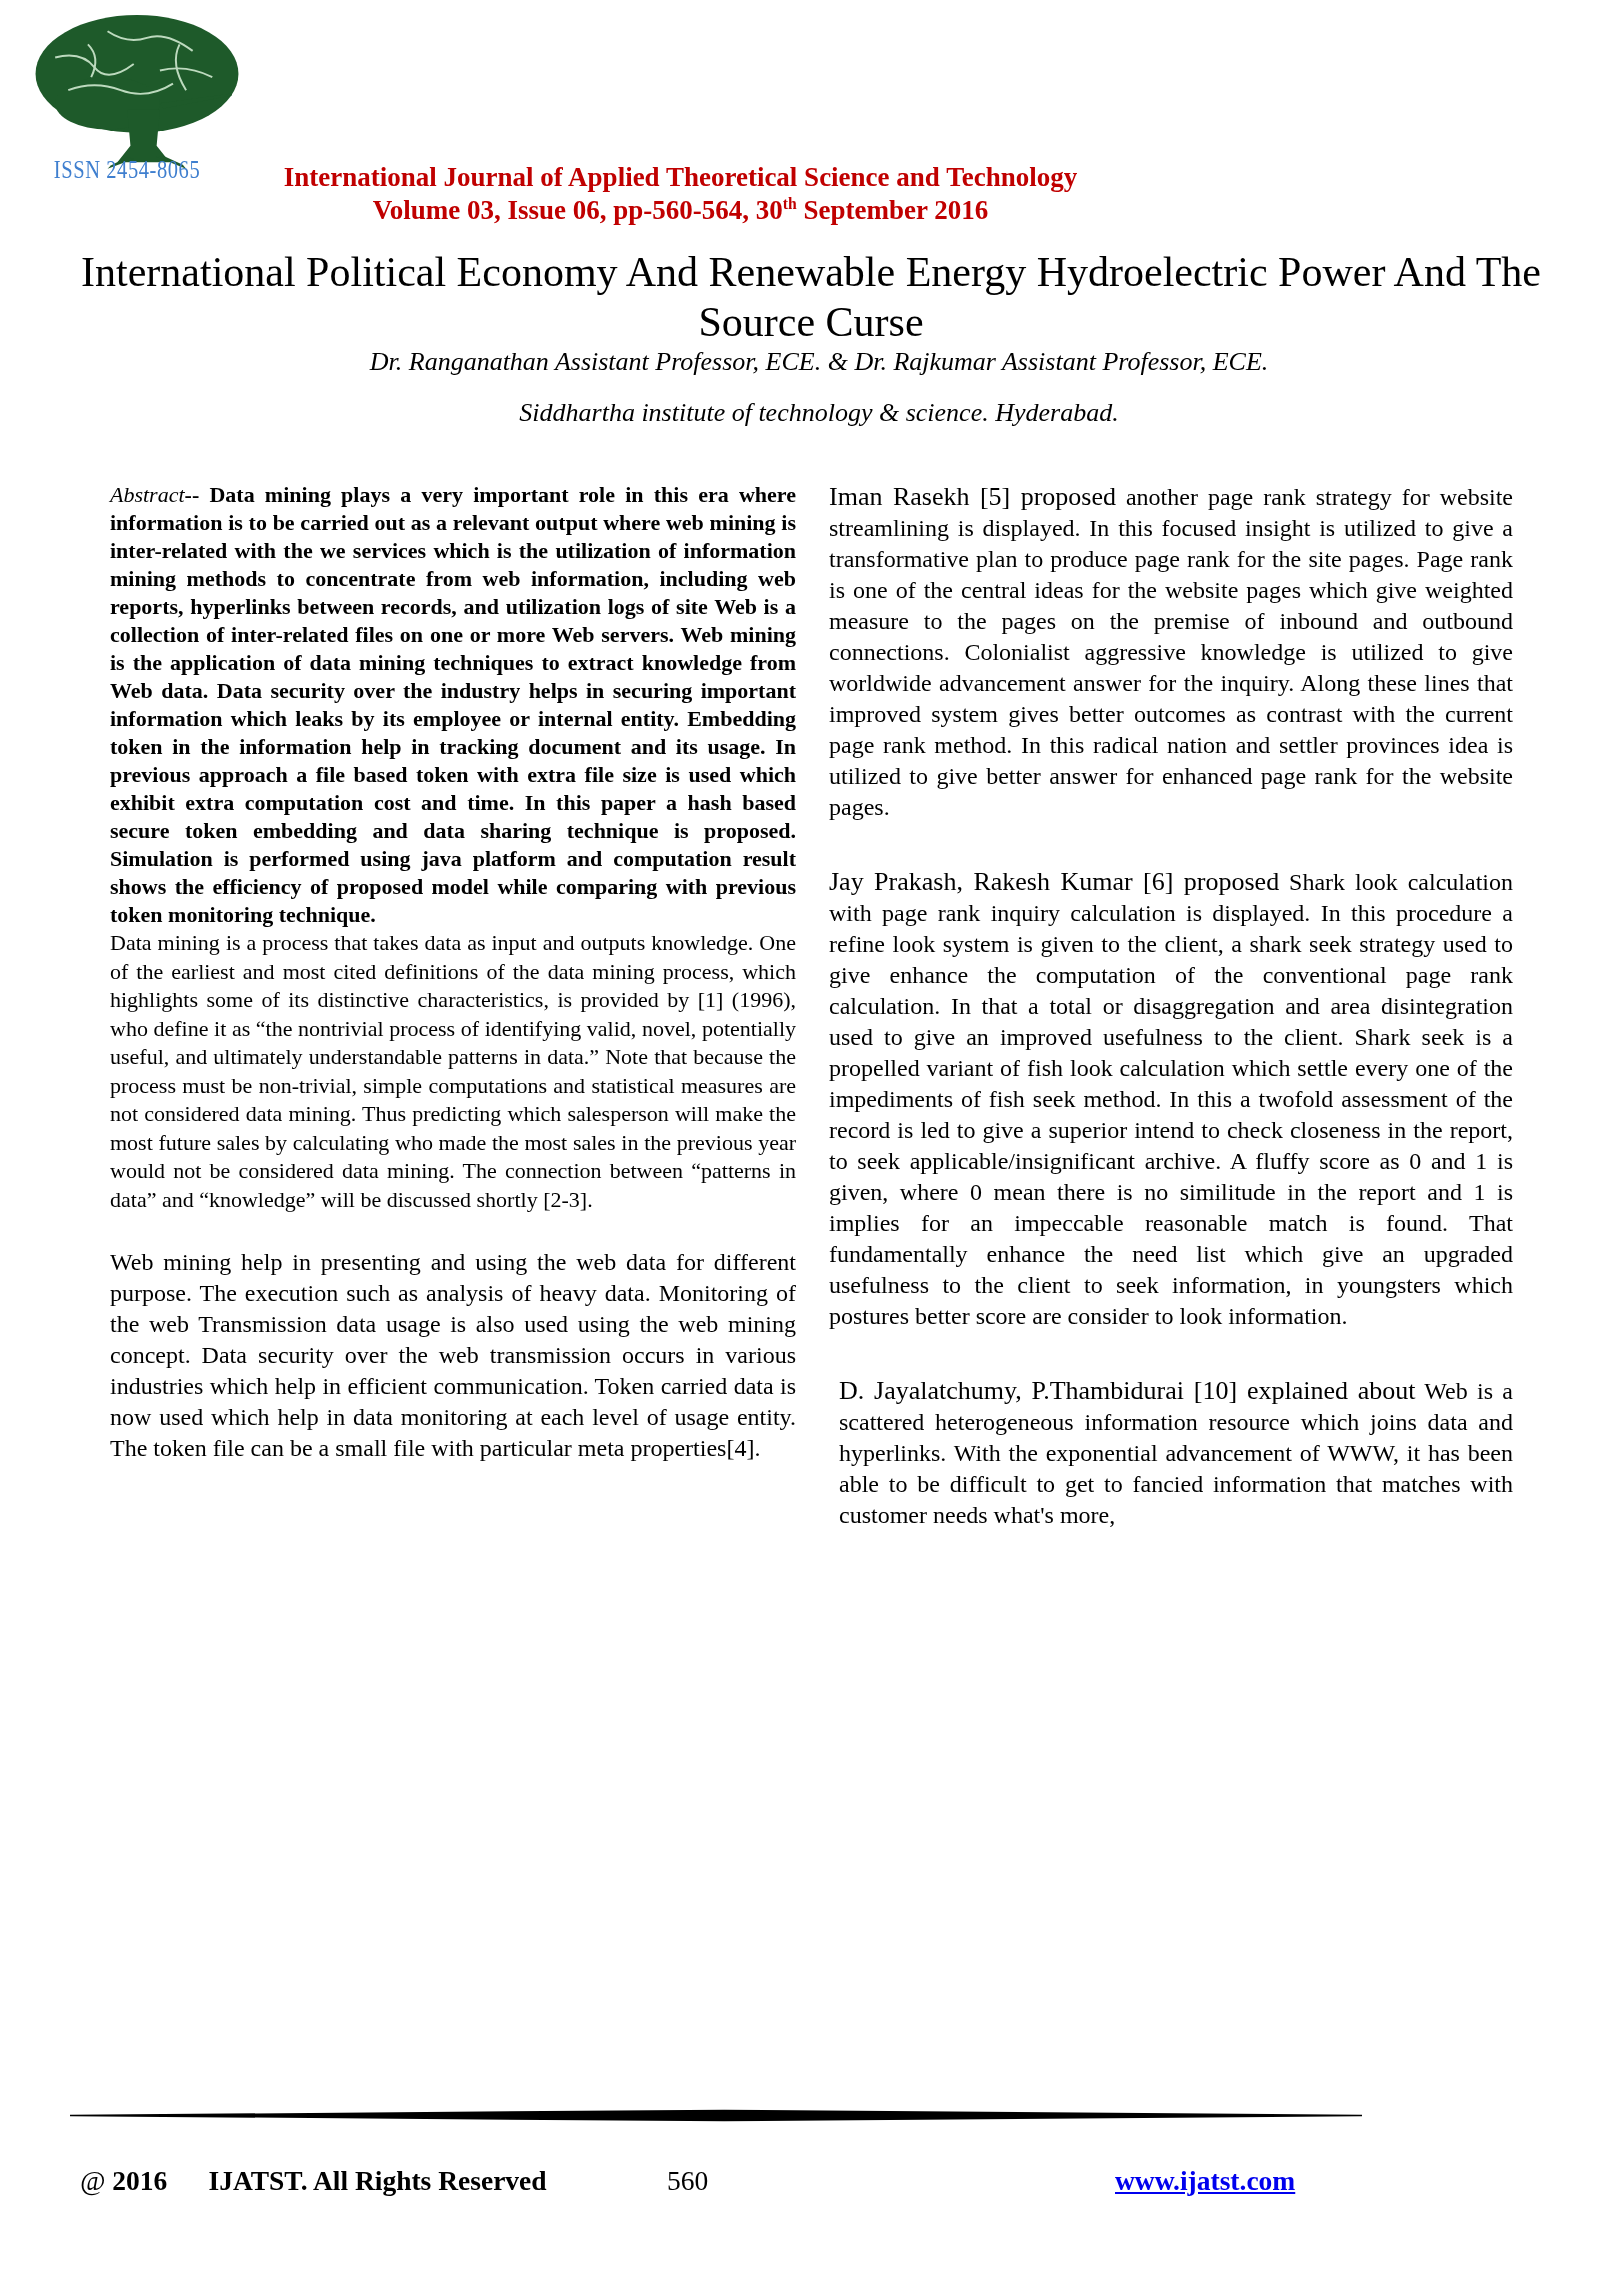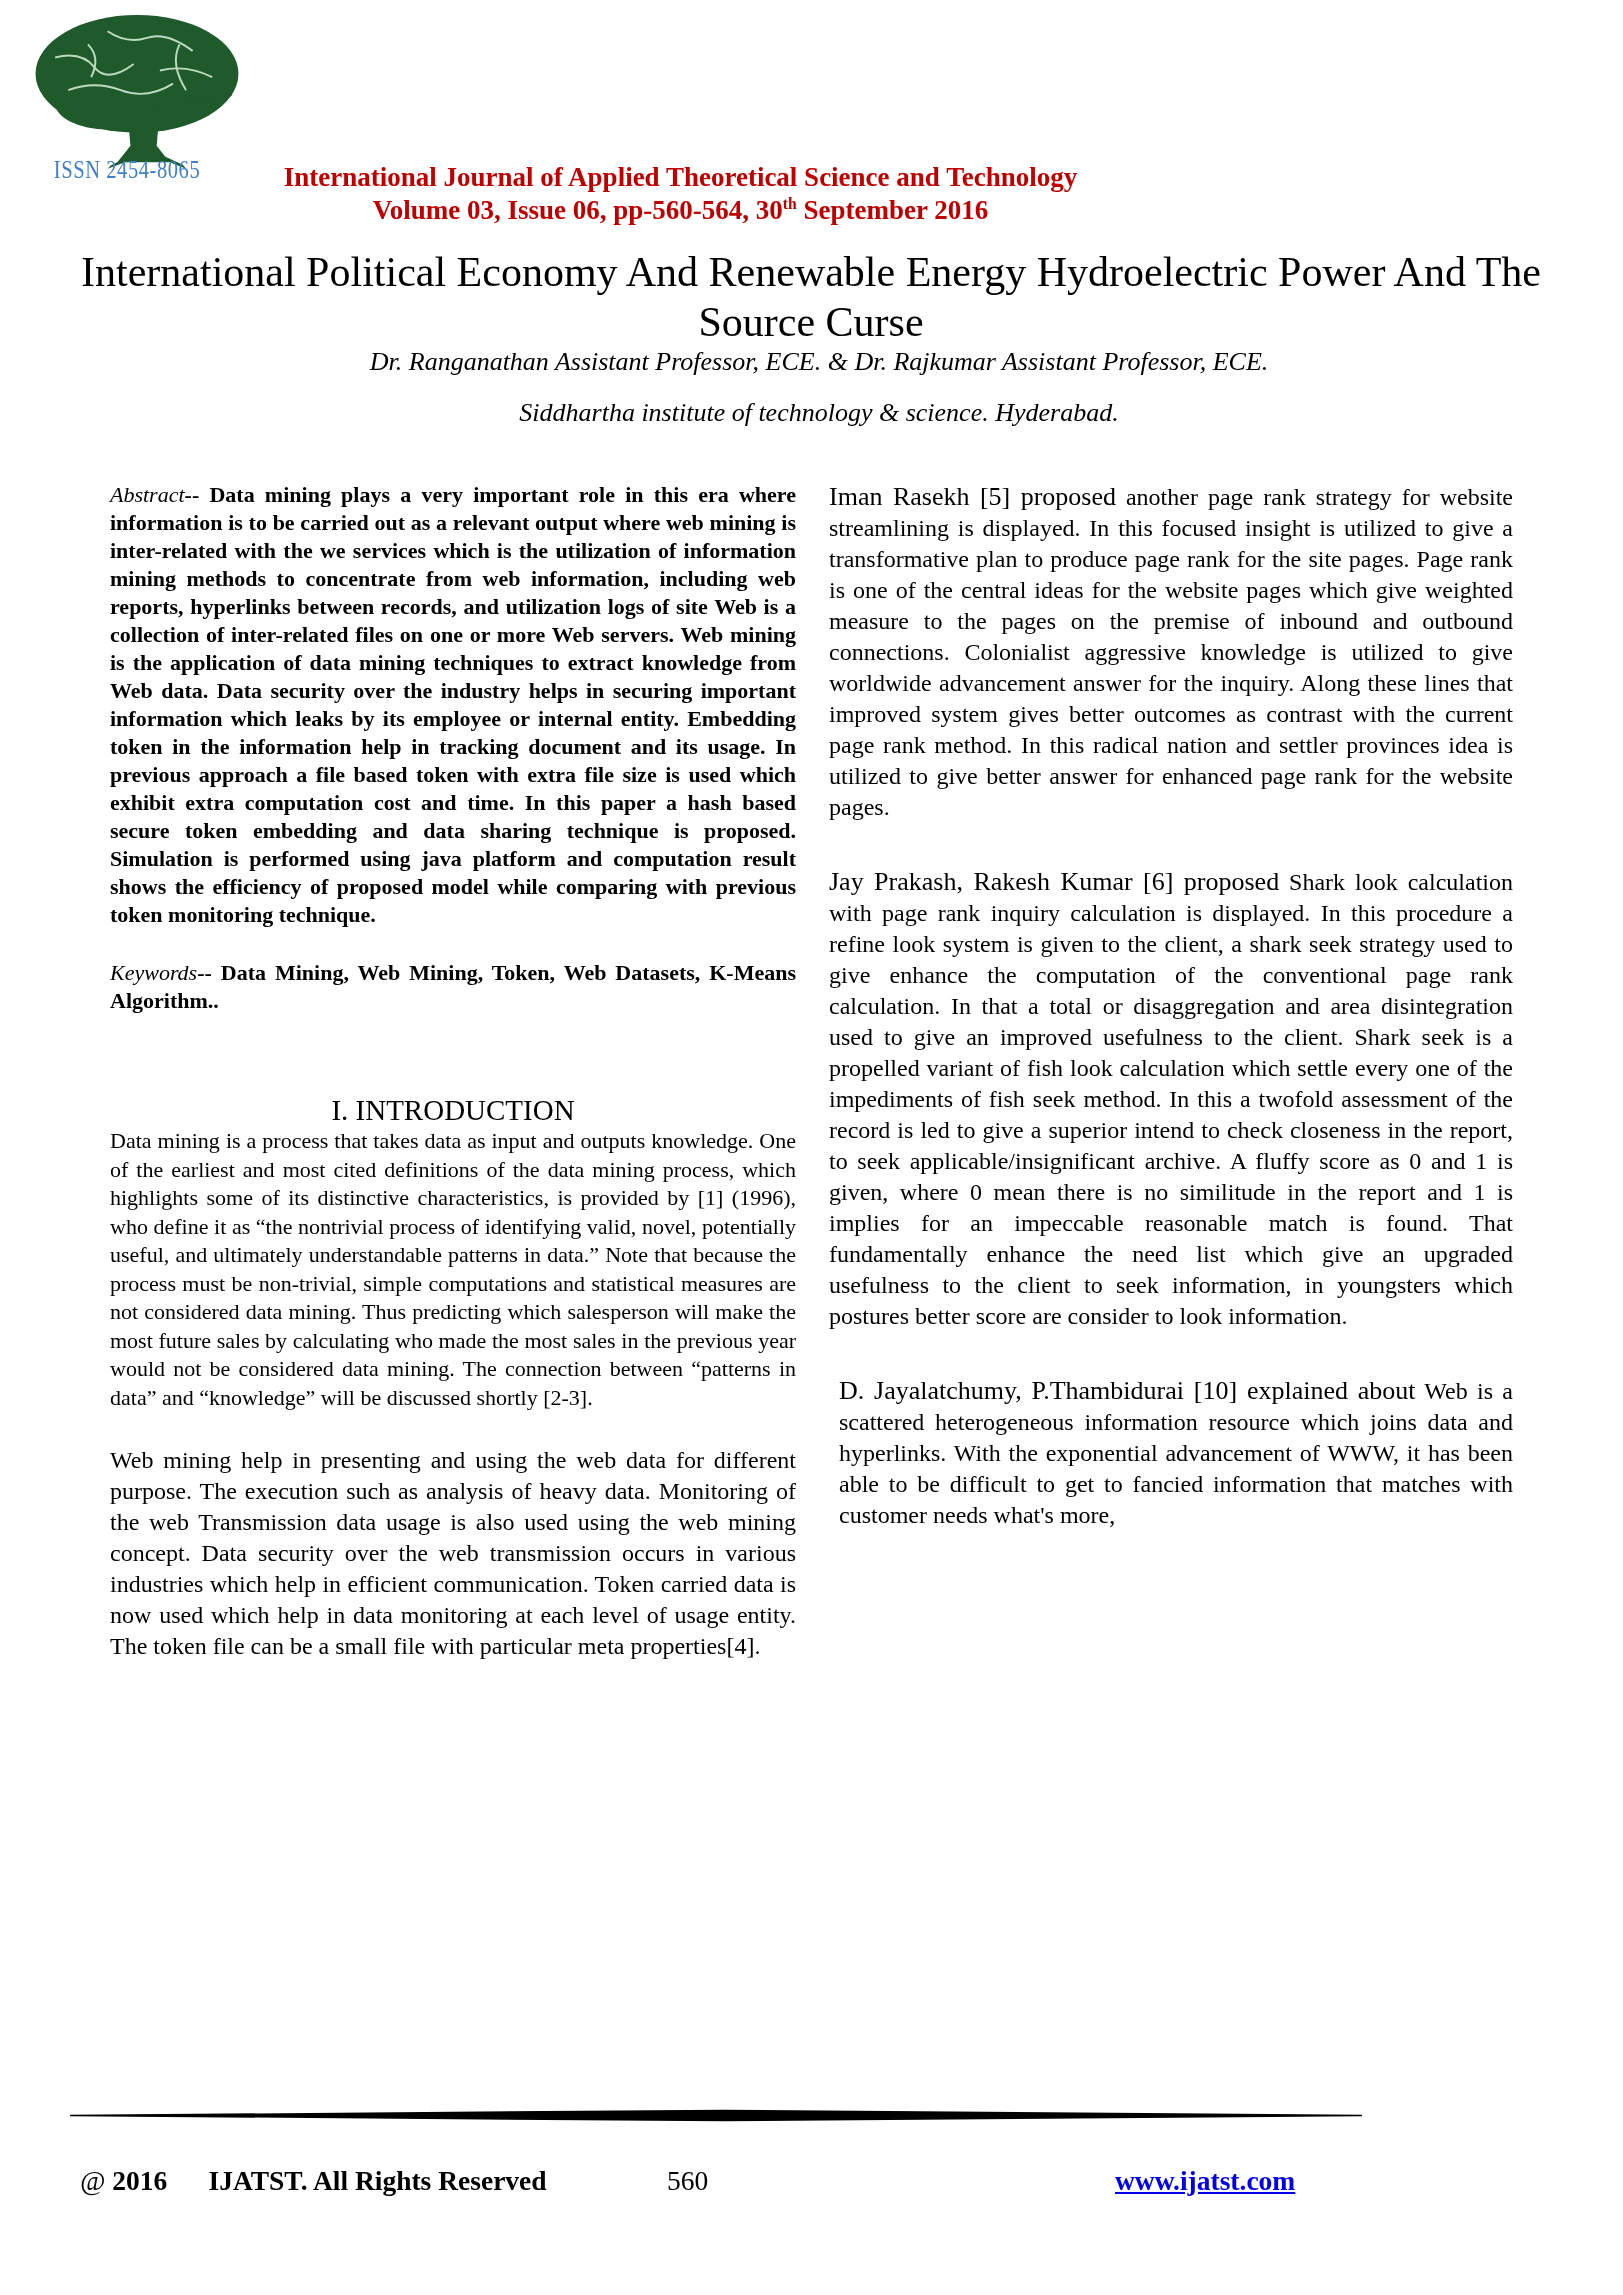--- a/index.html
+++ b/index.html
@@ -75,22 +75,20 @@
 
 <div id="journal-name" class="abs journal">International Journal of Applied Theoretical Science and Technology</div>
 <div id="journal-issue" class="abs journal"><span>Volume 03, Issue 06, pp-560-564, 30</span><sup>th</sup><span> September 2016</span></div>
 
 <h1 id="paper-title" class="abs" style="margin:0;">International Political Economy And Renewable Energy Hydroelectric Power And The Source Curse</h1>
 <div id="authors" class="abs affil">Dr. Ranganathan Assistant Professor, ECE. &amp; Dr. Rajkumar Assistant Professor, ECE.</div>
 <div id="institute" class="abs affil">Siddhartha institute of technology &amp; science. Hyderabad.</div>
 
 <div id="left-col" class="col">
   <p class="abstract"><span class="lab">Abstract</span><span>-- Data mining plays a very important role in this era where information is to be carried out as a relevant output where web mining is inter-related with the we services which is the utilization of information mining methods to concentrate from web information, including web reports, hyperlinks between records, and utilization logs of site Web is a collection of inter-related files on one or more Web servers. Web mining is the application of data mining techniques to extract knowledge from Web data. Data security over the industry helps in securing important information which leaks by its employee or internal entity. Embedding token in the information help in tracking document and its usage. In previous approach a file based token with extra file size is used which exhibit extra computation cost and time. In this paper a hash based secure token embedding and data sharing technique is proposed. Simulation is performed using java platform and computation result shows the efficiency of proposed model while comparing with previous token monitoring technique.</span></p>
-  <p class="abstract keywords"><span class="lab">Keywords</span><span>-- Data Mining, Web Mining, Token, Web Datasets, K-Means Algorithm..</span></p>
-  <h2 class="section-head intro-head">I. INTRODUCTION</h2>
   <p class="small-p">Data mining is a process that takes data as input and outputs knowledge. One of the earliest and most cited definitions of the data mining process, which highlights some of its distinctive characteristics, is provided by [1] (1996), who define it as “the nontrivial process of identifying valid, novel, potentially useful, and ultimately understandable patterns in data.” Note that because the process must be non-trivial, simple computations and statistical measures are not considered data mining. Thus predicting which salesperson will make the most future sales by calculating who made the most sales in the previous year would not be considered data mining. The connection between “patterns in data” and “knowledge” will be discussed shortly [2-3].</p>
   <p class="big-p gap-l">Web mining help in presenting and using the web data for different purpose. The execution such as analysis of heavy data. Monitoring of the web Transmission data usage is also used using the web mining concept. Data security over the web transmission occurs in various industries which help in efficient communication. Token carried data is now used which help in data monitoring at each level of usage entity. The token file can be a small file with particular meta properties[4].</p>
 </div>
 
 <div id="right-col" class="col">
   <p class="big-p gap-r1"><span class="big-lead">Iman Rasekh [5] proposed</span><span> another page rank strategy for website streamlining is displayed. In this focused insight is utilized to give a transformative plan to produce page rank for the site pages. Page rank is one of the central ideas for the website pages which give weighted measure to the pages on the premise of inbound and outbound connections. Colonialist aggressive knowledge is utilized to give worldwide advancement answer for the inquiry. Along these lines that improved system gives better outcomes as contrast with the current page rank method. In this radical nation and settler provinces idea is utilized to give better answer for enhanced page rank for the website pages.</span></p>
   <p class="big-p gap-r2"><span class="big-lead">Jay Prakash, Rakesh Kumar [6] proposed</span><span> Shark look calculation with page rank inquiry calculation is displayed. In this procedure a refine look system is given to the client, a shark seek strategy used to give enhance the computation of the conventional page rank calculation. In that a total or disaggregation and area disintegration used to give an improved usefulness to the client. Shark seek is a propelled variant of fish look calculation which settle every one of the impediments of fish seek method. In this a twofold assessment of the record is led to give a superior intend to check closeness in the report, to seek applicable/insignificant archive. A fluffy score as 0 and 1 is given, where 0 mean there is no similitude in the report and 1 is implies for an impeccable reasonable match is found. That fundamentally enhance the need list which give an upgraded usefulness to the client to seek information, in youngsters which postures better score are consider to look information.</span></p>
   <p class="big-p gap-r3"><span class="big-lead">D. Jayalatchumy, P.Thambidurai [10] explained about</span><span> Web is a scattered heterogeneous information resource which joins data and hyperlinks. With the exponential advancement of WWW, it has been able to be difficult to get to fancied information that matches with customer needs what's more,</span></p>
 </div>
 

